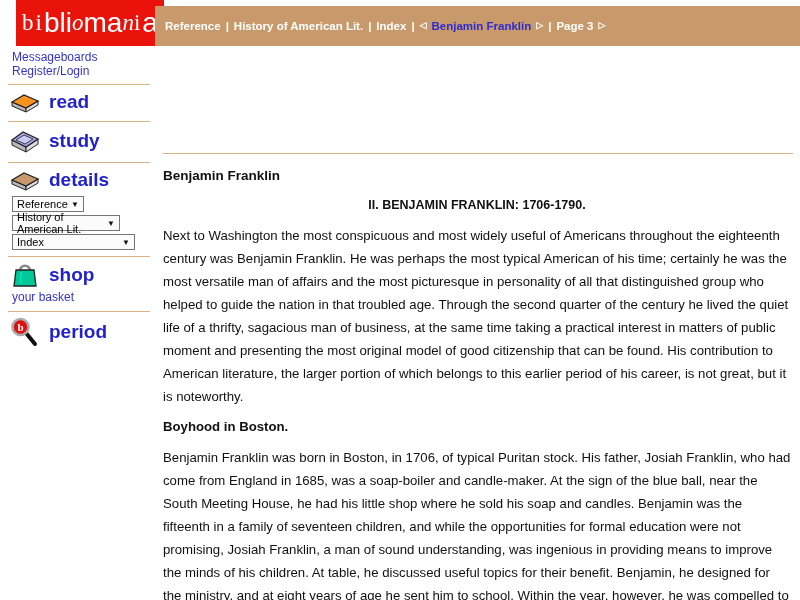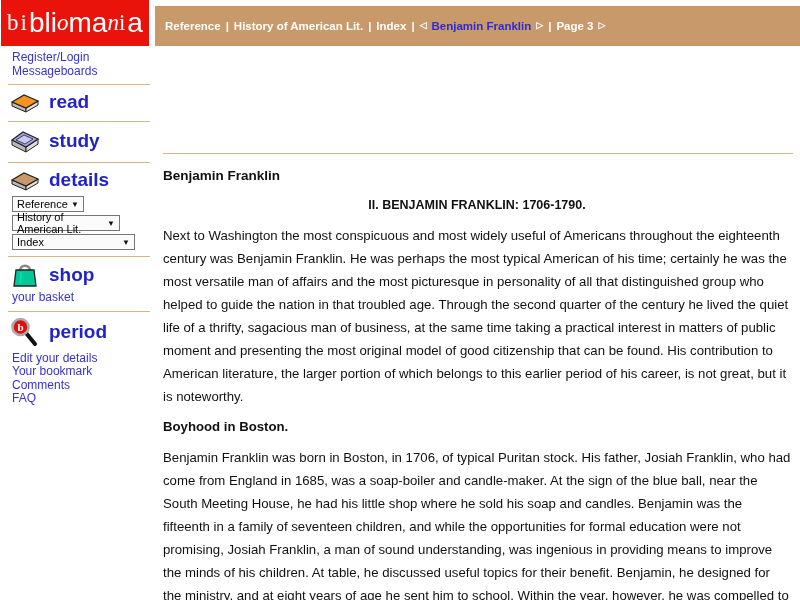--- a/index.html
+++ b/index.html
@@ -4,21 +4,21 @@
 <style>
   * { box-sizing: border-box; }
   html, body { margin:0; padding:0; }
   body {
     width:800px; height:600px; overflow:hidden; background:#ffffff;
     font-family:"Liberation Sans", sans-serif; position:relative;
   }
 
   
   .logo-box {
-    position:absolute; left:1px; top:0; width:148px; height:46px;
+    position:absolute; left:16px; top:0; width:148px; height:46px;
     background:#E9130C; color:#ffffff; display:flex; align-items:center;
     justify-content:center; cursor:pointer; white-space:nowrap;
   }
   .logo-box .seg-b  { font-family:"Liberation Sans", sans-serif; font-weight:normal; font-size:28px; }
   .logo-box .seg-s  { font-family:"Liberation Serif", serif; font-weight:normal; font-size:23px; letter-spacing:2px; }
   .logo-box .seg-i  { font-family:"Liberation Serif", serif; font-style:italic; font-size:23px; }
 
   .topbar {
     position:absolute; left:155px; top:6px; width:645px; height:40px;
     background:#C89A6B; display:flex; align-items:center; padding-left:10px;
@@ -79,22 +79,22 @@
   <span class="bc-arrow">◁</span>
   <span class="bc-current">Benjamin Franklin</span>
   <span class="bc-arrow">▷</span>
   <span>|</span>
   <span>Page 3</span>
   <span class="bc-arrow">▷</span>
 </div>
 
 <div class="sidebar">
   <div class="toplinks">
+    <a class="side-link">Messageboards</a>
     <a class="side-link">Register/Login</a>
-    <a class="side-link">Messageboards</a>
   </div>
 
   <div class="divider"></div>
 
   <div class="nav-row">
     <span class="icon-wrap">
       <svg width="30" height="23" viewBox="0 0 30 23">
         <polygon points="2,15 16,21 16,17 2,11" fill="#b9b9b9" stroke="#222" stroke-width="1"></polygon>
         <polygon points="16,21 28,14 28,10 16,17" fill="#dddddd" stroke="#222" stroke-width="1"></polygon>
         <polygon points="2,11 14,4 28,10 16,17" fill="#F7931E" stroke="#222" stroke-width="1.3"></polygon>
@@ -163,26 +163,20 @@
     <span class="icon-wrap">
       <svg width="30" height="30" viewBox="0 0 30 30">
         <line x1="16" y1="16" x2="25" y2="27" stroke="#111" stroke-width="4" stroke-linecap="round"></line>
         <circle cx="10.5" cy="10" r="8" fill="#E01010" stroke="#aaa" stroke-width="2.6"></circle>
         <text x="10.5" y="14" text-anchor="middle" font-size="11" font-weight="bold" fill="#ffffff" font-family="Liberation Serif, serif">b</text>
       </svg>
     </span>
     <span class="nav-label big">period</span>
   </div>
 
-  <div class="bottomlinks">
-    <a class="side-link">Edit your details</a>
-    <a class="side-link">Your bookmark</a>
-    <a class="side-link">Comments</a>
-    <a class="side-link">FAQ</a>
-  </div>
 </div>
 
 <div class="content">
   <hr class="content-rule">
   <div class="page-title">Benjamin Franklin</div>
   <p class="chapter-heading">II. BENJAMIN FRANKLIN: 1706-1790.</p>
   <p class="body-text">Next to Washington the most conspicuous and most widely useful of Americans throughout the eighteenth century was Benjamin Franklin. He was perhaps the most typical American of his time; certainly he was the most versatile man of affairs and the most picturesque in personality of all that distinguished group who helped to guide the nation in that troubled age. Through the second quarter of the century he lived the quiet life of a thrifty, sagacious man of business, at the same time taking a practical interest in matters of public moment and presenting the most original model of good citizenship that can be found. His contribution to American literature, the larger portion of which belongs to this earlier period of his career, is not great, but it is noteworthy.</p>
   <div class="section-heading">Boyhood in Boston.</div>
   <p class="body-text">Benjamin Franklin was born in Boston, in 1706, of typical Puritan stock. His father, Josiah Franklin, who had come from England in 1685, was a soap-boiler and candle-maker. At the sign of the blue ball, near the South Meeting House, he had his little shop where he sold his soap and candles. Benjamin was the fifteenth in a family of seventeen children, and while the opportunities for formal education were not promising, Josiah Franklin, a man of sound understanding, was ingenious in providing means to improve the minds of his children. At table, he discussed useful topics for their benefit. Benjamin, he designed for the ministry, and at eight years of age he sent him to school. Within the year, however, he was compelled to withdraw his boy from the school and soon after set him to work in the shop cutting wicks for the candles, filling the moulds, and running errands. This work proved distasteful, and after some efforts to find a trade that the boy would like, Ben was apprenticed to his brother James, who owned a printing business. It was a fortunate choice; and here, for a time, he throve.</p>
   <div class="section-heading">Habits of Study.</div>

